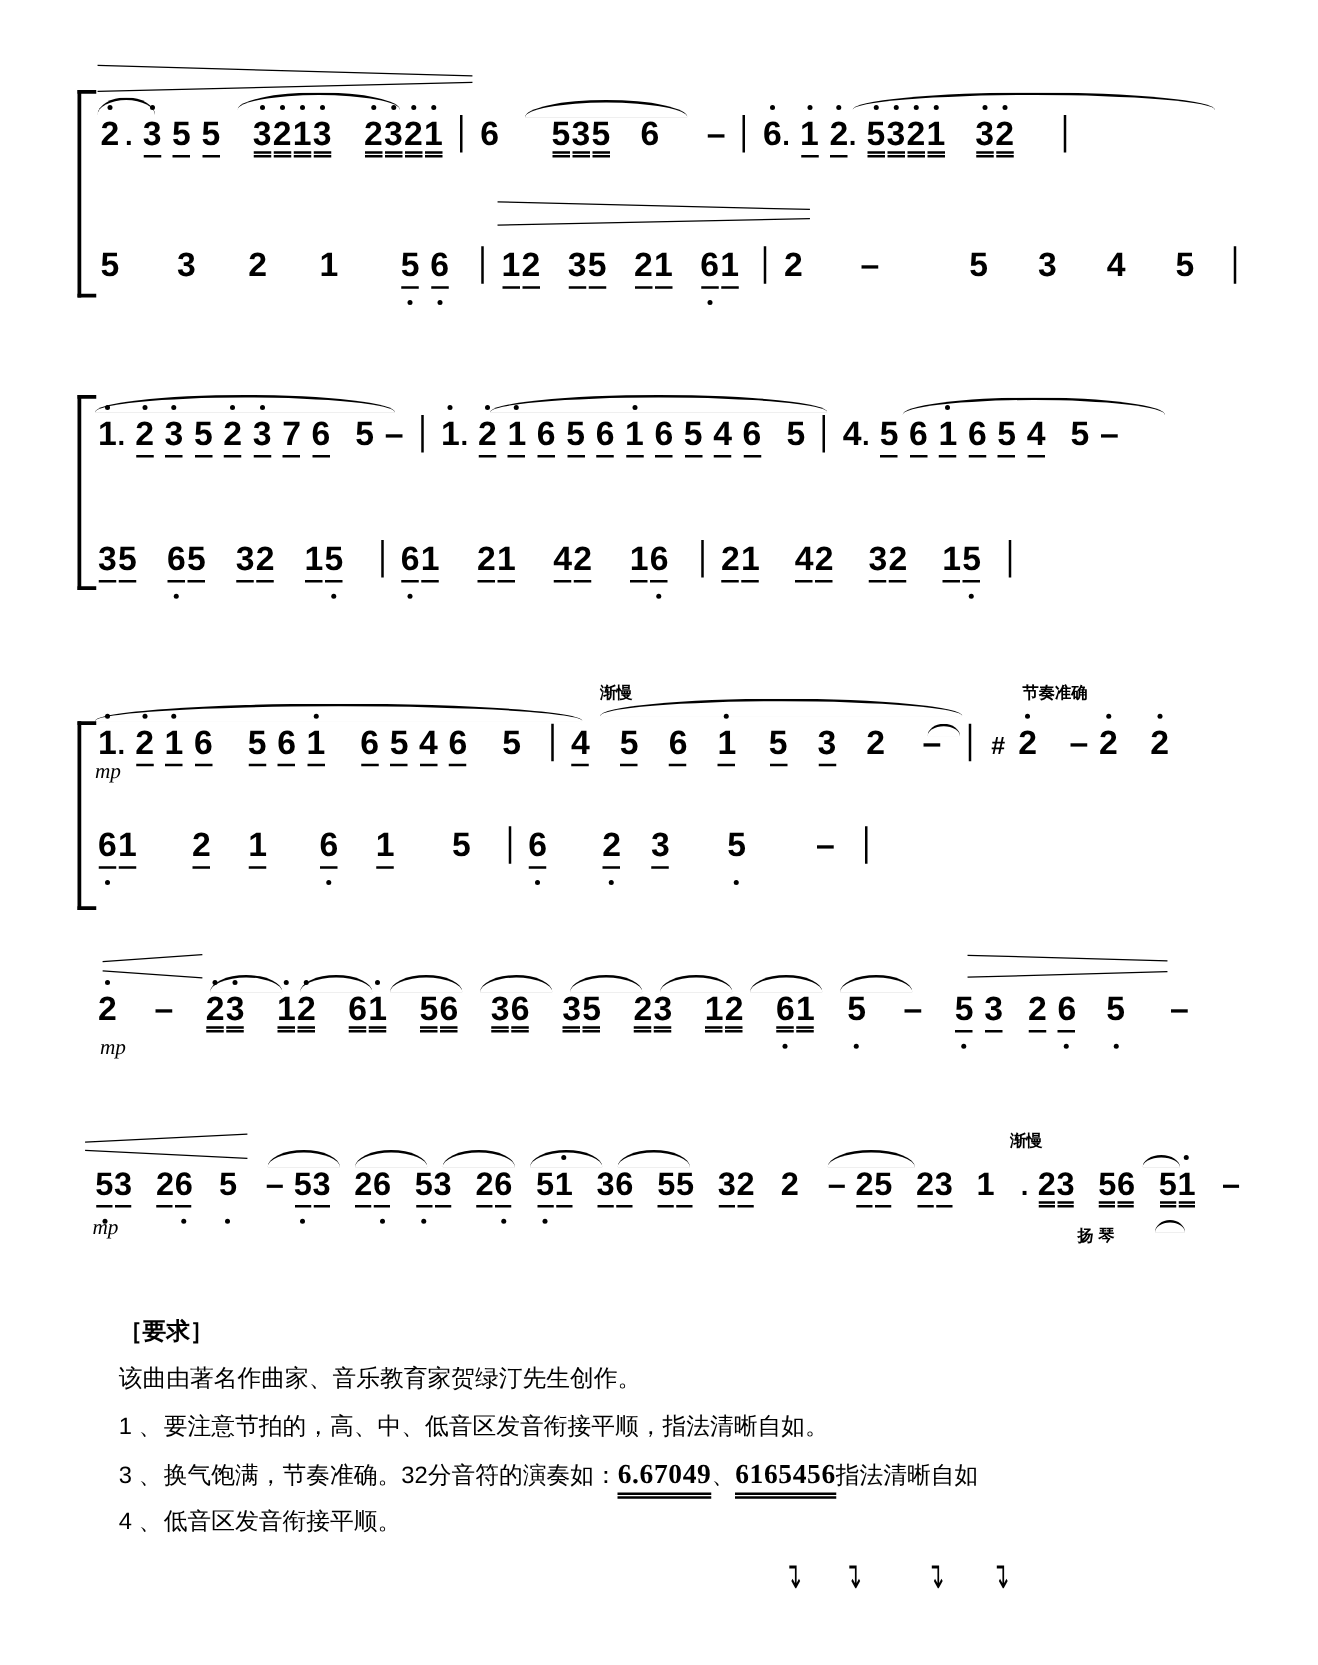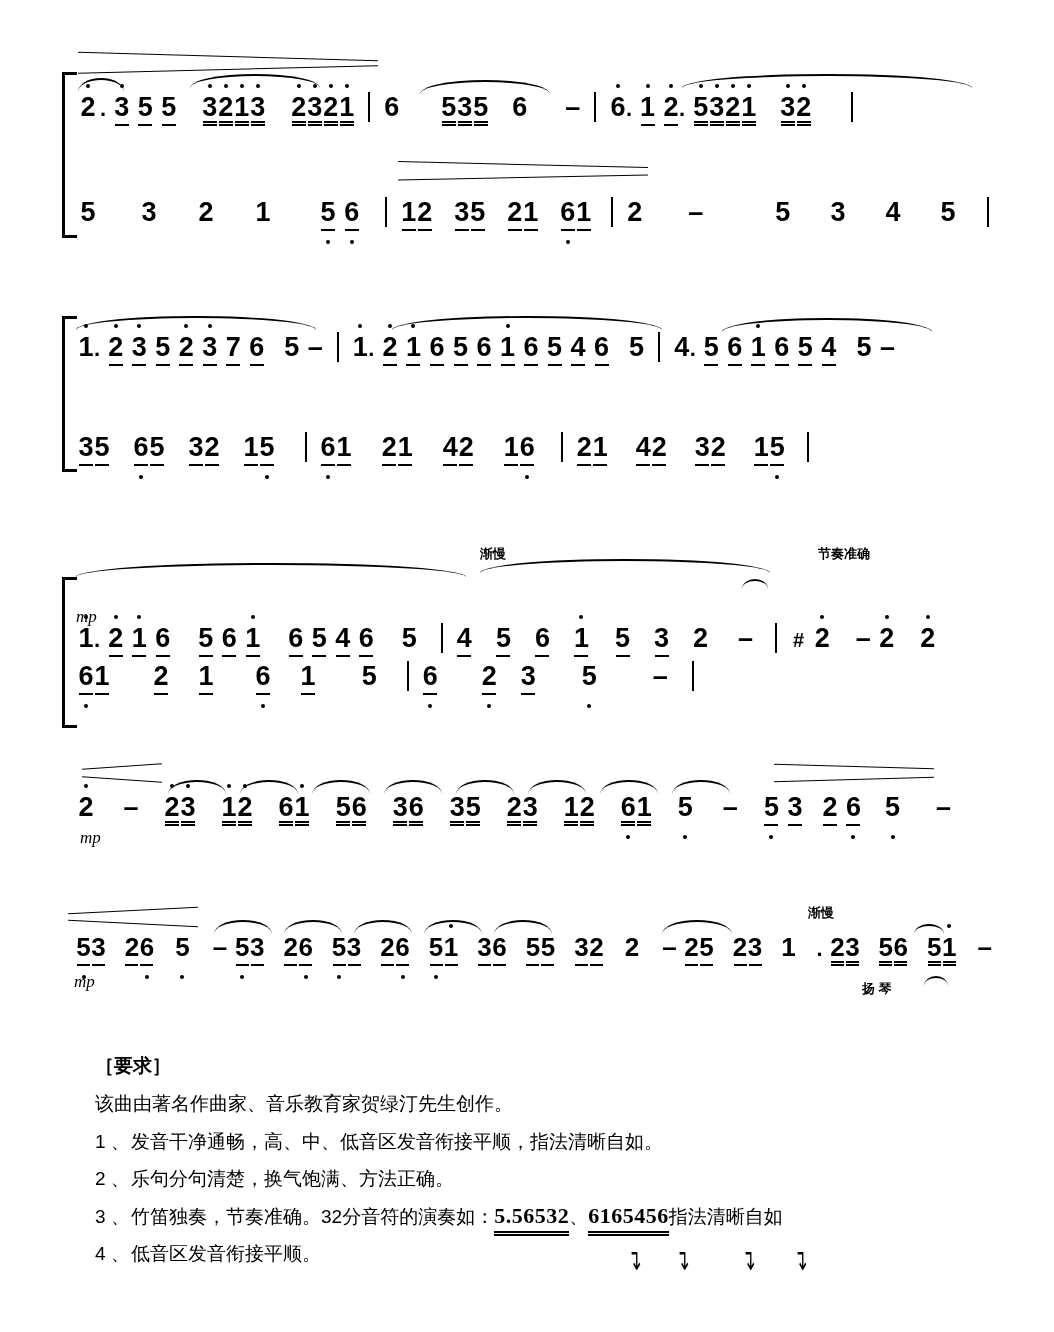--- a/index.html
+++ b/index.html
@@ -350,21 +350,21 @@
 
     <div class="tempo-mark" style="left:418px; top:0px;">渐慢</div>
     <div class="instr" style="left:756px; top:0px;">节奏准确</div>
 
     <div class="slur" style="left:14px; top:18px; width:390px;"></div>
     <div class="slur" style="left:418px; top:14px; width:290px;"></div>
     <div class="tie-small" style="left:680px; top:34px; width:26px;"></div>
 
     <div class="dyn" style="left:14px; top:62px;">mp</div>
 
-    <div class="staff-line" style="left:16px; top:34px;margin-top:44px;">
+    <div class="staff-line" style="left:16px; top:34px;">
       <span class="note dot-hi" style="width:16px;">1</span><span style="font-size:22px;">.</span>
       <span class="note u1 dot-hi" style="width:16px;">2</span>
       <span class="note u1 dot-hi" style="width:16px;">1</span>
       <span class="note u1" style="width:16px;">6</span>
       <span class="sp" style="width:12px;"></span>
       <span class="note u1" style="width:16px;">5</span>
       <span class="note u1" style="width:16px;">6</span>
       <span class="note u1 dot-hi" style="width:16px;">1</span>
       <span class="sp" style="width:12px;"></span>
       <span class="note u1" style="width:16px;">6</span>
@@ -542,27 +542,24 @@
       <span class="sp" style="width:6px;"></span>
       <span class="note" style="width:15px;">–</span>
     </div>
   </div>
 
   <div class="textblock">
     <p class="para req-title">［要求］</p>
     <p class="para">该曲由著名作曲家、音乐教育家贺绿汀先生创作。</p>
     <ul class="numlist">
       <li>
-        <span class="idx">1 、</span><span>发音干净通畅，高、中、低音区发音衔接平顺，指法清晰自如。</span>
+        <span class="idx">1 、</span><span>要注意节拍的，高、中、低音区发音衔接平顺，指法清晰自如。</span>
       </li>
       <li>
-        <span class="idx">2 、</span><span>乐句分句清楚，换气饱满、方法正确。</span>
-      </li>
-      <li>
-        <span class="idx">3 、</span><span>竹笛独奏，节奏准确。32分音符的演奏如：</span><span class="inline-notes"><span>5.56532</span><i class="ul2"></i></span><span>、</span><span class="inline-notes"><span>6165456</span><i class="ul2"></i></span><span>指法清晰自如</span>
+        <span class="idx">3 、</span><span>换气饱满，节奏准确。32分音符的演奏如：</span><span class="inline-notes"><span>6.67049</span><i class="ul2"></i></span><span>、</span><span class="inline-notes"><span>6165456</span><i class="ul2"></i></span><span>指法清晰自如</span>
       </li>
       <li>
         <span class="idx">4 、</span><span>低音区发音衔接平顺。</span>
       </li>
     </ul>
   </div>
 
   <div class="arrows">
     <span style="left:10px; top:0px;">↴</span>
     <span style="left:58px; top:0px;">↴</span>

